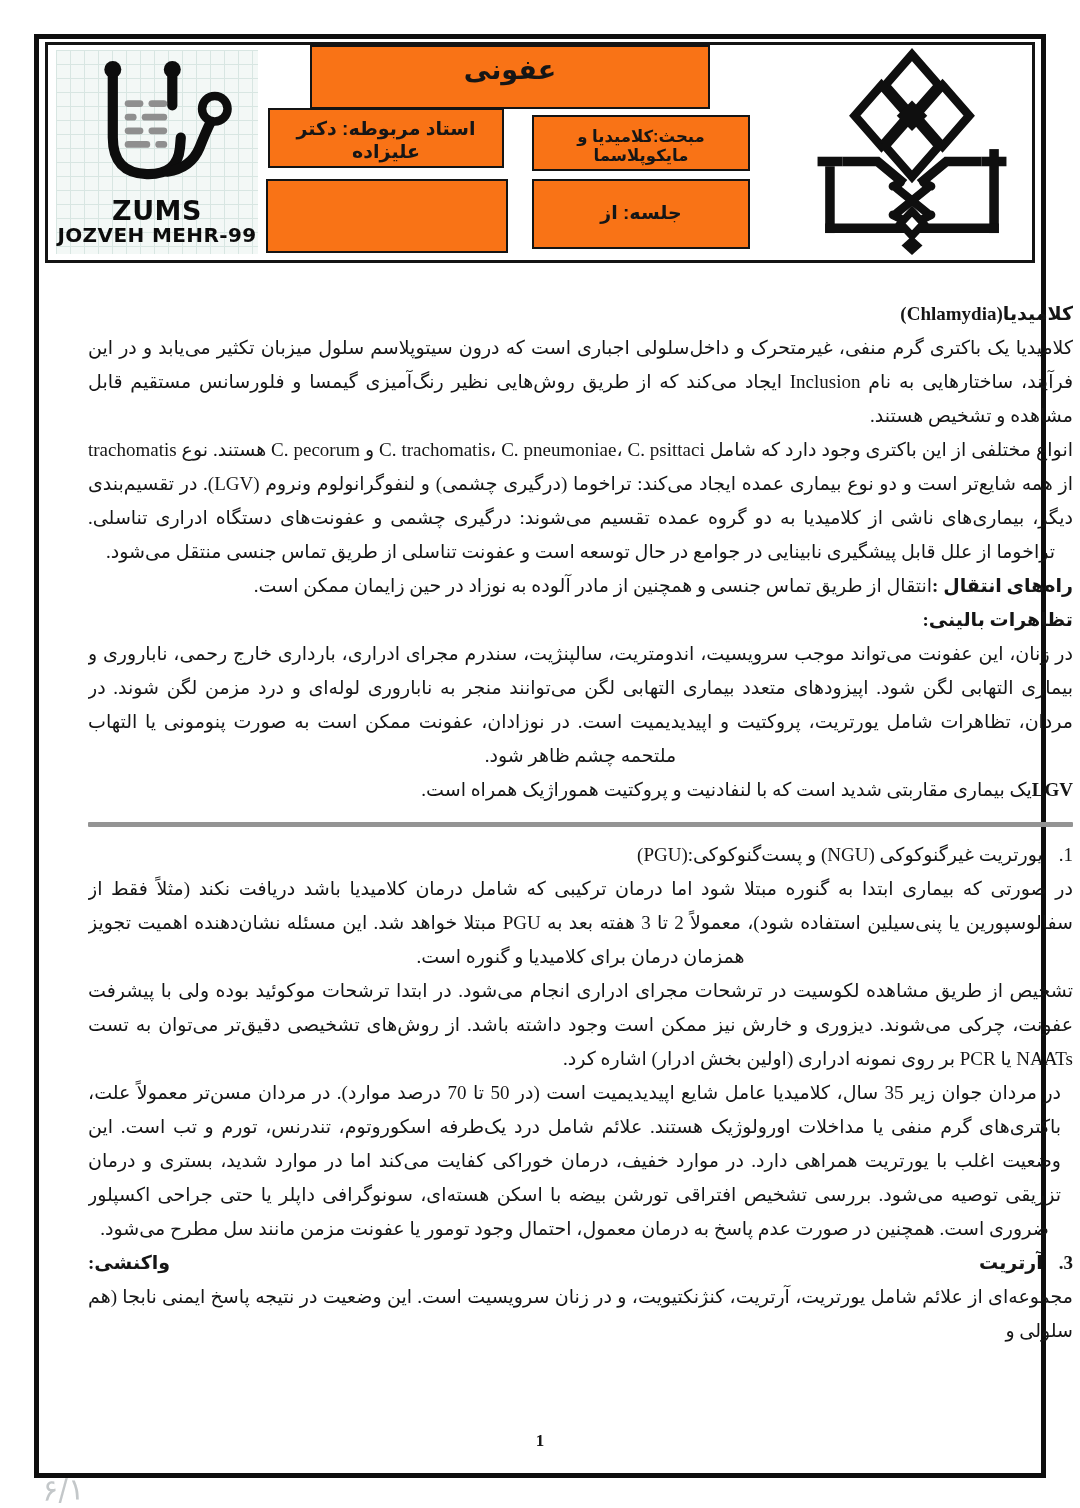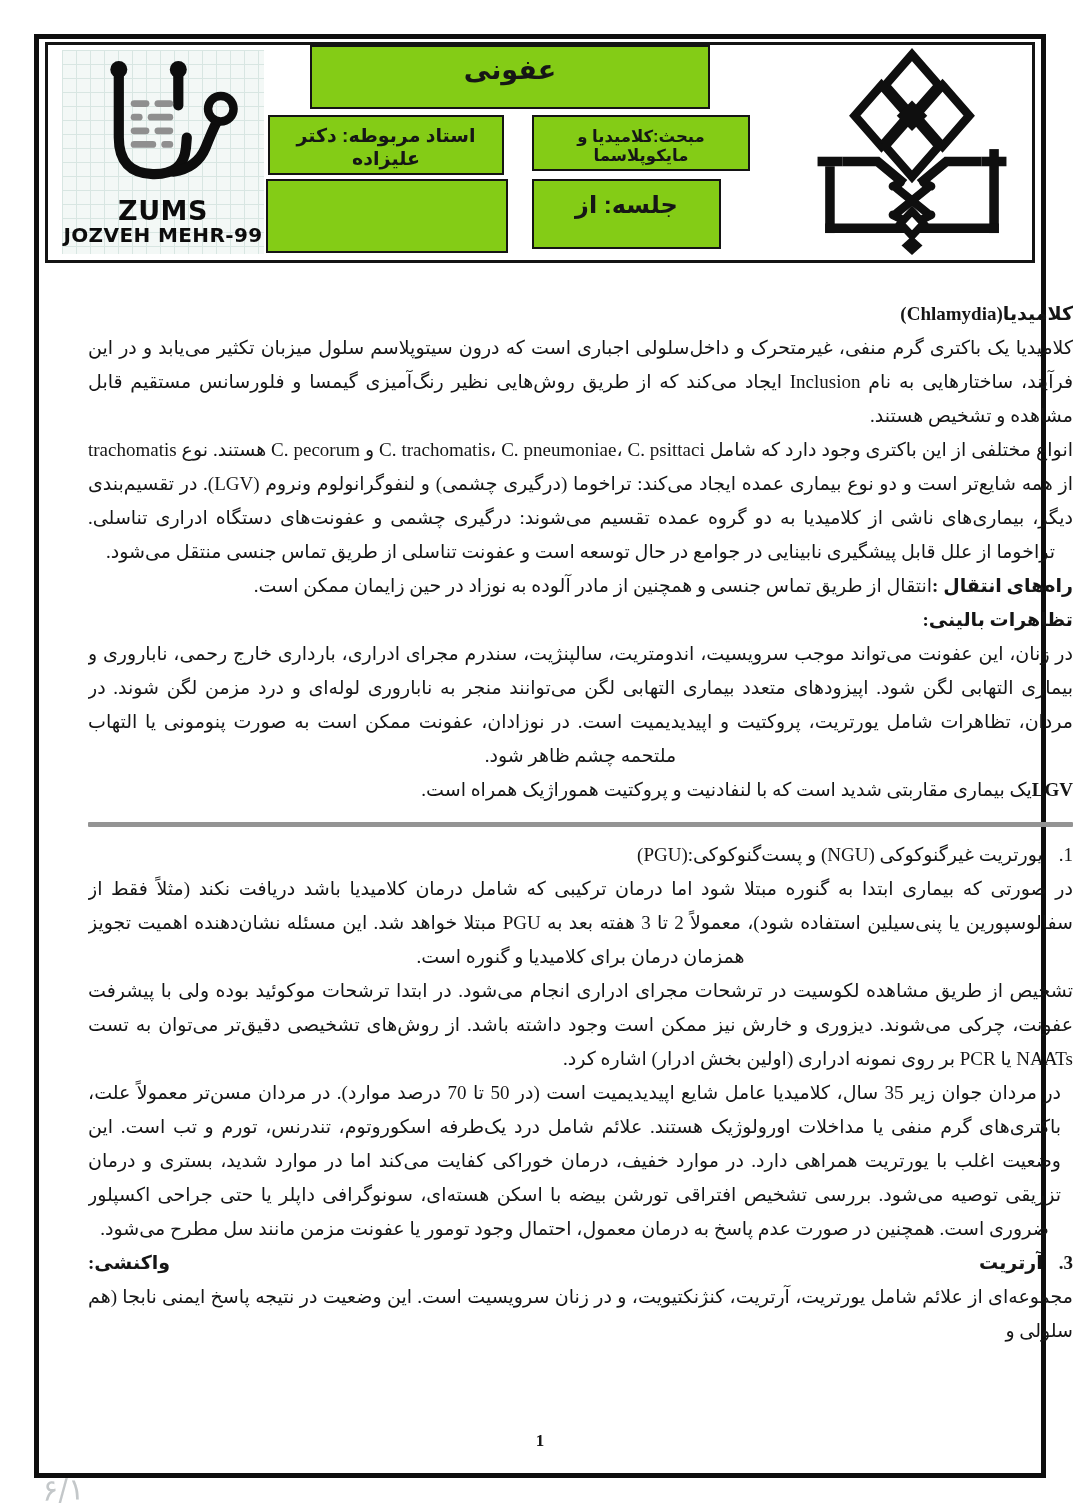--- a/index.html
+++ b/index.html
@@ -10,41 +10,41 @@
   .frame{
     position:absolute;left:34px;top:34px;width:1002px;height:1434px;
     border:5px solid #0e0e0e;background:#fff;
   }
   
   .header-box{
     position:absolute;left:6px;top:3px;right:6px;height:215px;
     border:3px solid #141414;background:#fff;
   }
   .grid-logo{
-    position:absolute;left:14px;top:5px;width:202px;height:204px;
+    position:absolute;left:8px;top:5px;width:202px;height:204px;
     background-color:#f3f8f6;
     background-image:linear-gradient(#d8e6e2 1px,transparent 1px),
                      linear-gradient(90deg,#d8e6e2 1px,transparent 1px);
     background-size:14px 14px;text-align:center;
   }
   .zums-text{
     position:absolute;left:0;right:0;bottom:8px;
     font-family:"DejaVu Sans","Liberation Sans",sans-serif;font-weight:800;
     color:#0c0c0c;line-height:1.05;letter-spacing:.5px;
   }
   .zums-text .l1{font-size:27px;display:block;}
   .zums-text .l2{font-size:20px;display:block;letter-spacing:.4px;}
-  .hbox{position:absolute;border:2px solid #141414;background:#84cc16;
+  .hbox{position:absolute;border:2px solid #141414;background:#f97316;
         font-family:"Liberation Sans","DejaVu Sans",sans-serif;font-weight:bold;
         text-align:center;direction:rtl;}
   .title-box{left:262px;top:0px;width:400px;height:64px;font-size:27px;padding-top:7px;box-sizing:border-box;}
-  .instructor-box{left:220px;top:70px;width:236px;height:60px;font-size:19px;padding-top:7px;box-sizing:border-box;}
+  .instructor-box{left:220px;top:63px;width:236px;height:60px;font-size:19px;padding-top:7px;box-sizing:border-box;}
   .empty-box{left:218px;top:134px;width:238px;height:70px;}
   .topic-box{left:484px;top:70px;width:218px;height:56px;font-size:16.5px;padding-top:10px;box-sizing:border-box;}
-  .session-box{left:484px;top:134px;width:189px;height:70px;font-size:24px;padding-top:10px;box-sizing:border-box;}
+  .session-box{left:484px;top:134px;width:218px;height:70px;font-size:19px;padding-top:20px;box-sizing:border-box;}
   .emblem{position:absolute;left:766px;top:2px;width:196px;height:208px;}
   
   .content{
     position:absolute;left:49px;top:258px;width:985px;height:1160px;
     direction:rtl;text-align:justify;font-size:19px;line-height:34px;overflow:hidden;
   }
   .content p{margin:0;}
   .b{font-weight:bold;}
   .jc{text-align:justify;text-align-last:center;}
   .ctr{text-align:right;}

